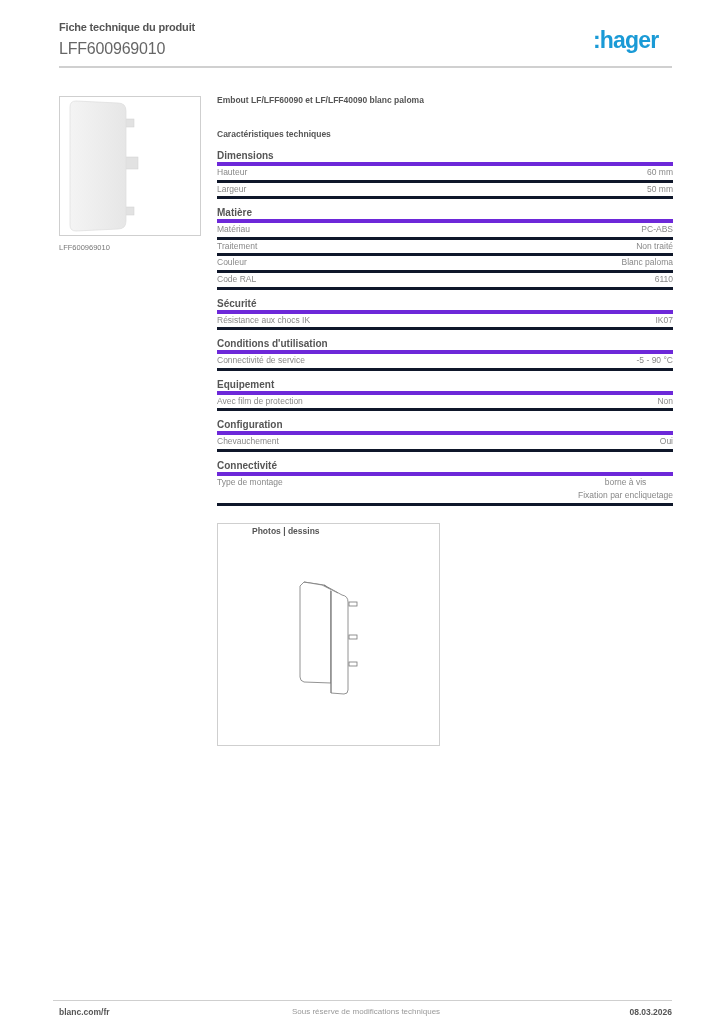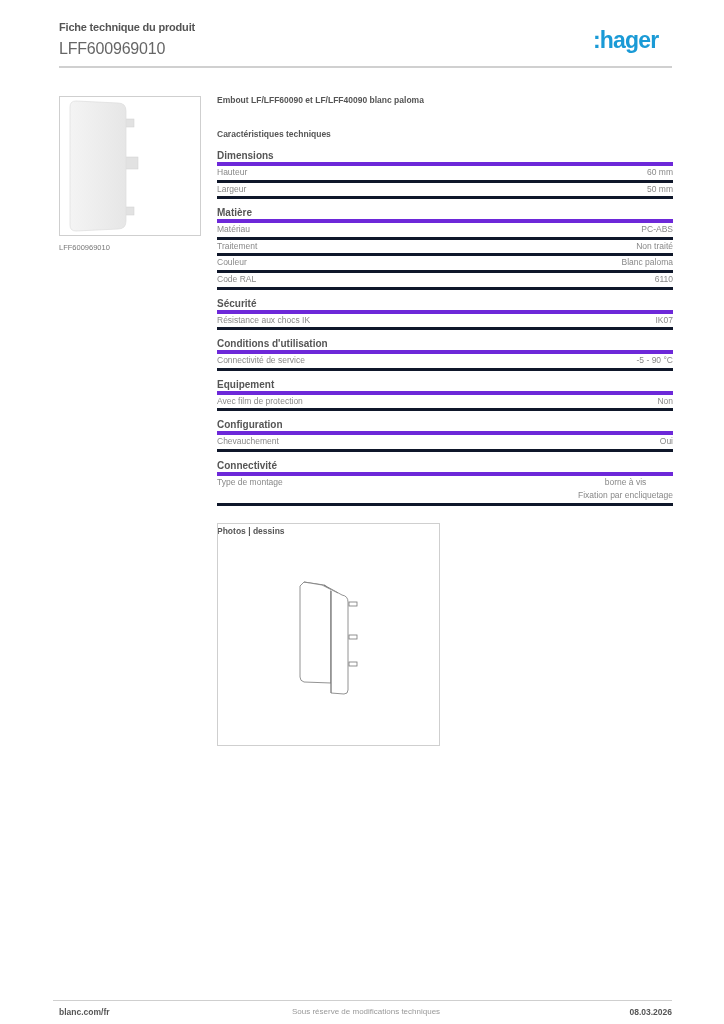--- a/index.html
+++ b/index.html
@@ -14,21 +14,21 @@
 
   .main { position:absolute; left:217px; top:95px; width:456px; }
   .product-title { font-size:8.5px; font-weight:bold; color:#555; height:16px; }
   .carac-title { font-size:8.5px; font-weight:bold; color:#555; margin-top:18px; height:17px; }
   .group { margin-top:8px; }
   .group-title { font-size:10px; font-weight:bold; color:#555; height:12px; border-bottom:4px solid #6d28d9; line-height:11px; }
   .row { display:flex; justify-content:space-between; font-size:8.5px; color:#888; border-bottom:3px solid #0f172a; height:13.6px; line-height:13px; }
   .row .val { text-align:center; }
   .row.multi { height:27px; }
   .row.multi .val { line-height:13px; }
-  .photos-title { font-size:8.5px; font-weight:bold; color:#555; margin-top:20px; }
+  .photos-title { font-size:8.5px; font-weight:bold; color:#555; margin-top:20px;padding-left:35px; }
   .photo-box { position:absolute; left:217px; top:523px; width:223px; height:223px; border:1px solid #cfcfcf; box-sizing:border-box; }
 
   .footer-rule { position:absolute; left:53px; top:1000px; width:619px; height:1px; background:#cfcfcf; }
   .footer-left { position:absolute; left:59px; top:1007px; font-size:8.5px; font-weight:bold; color:#555; }
   .footer-center { position:absolute; left:292px; top:1007px; font-size:8px; color:#999; }
   .footer-right { position:absolute; right:52px; top:1007px; font-size:8.5px; font-weight:bold; color:#555; }
 </style>
 </head>
 <body>
 

